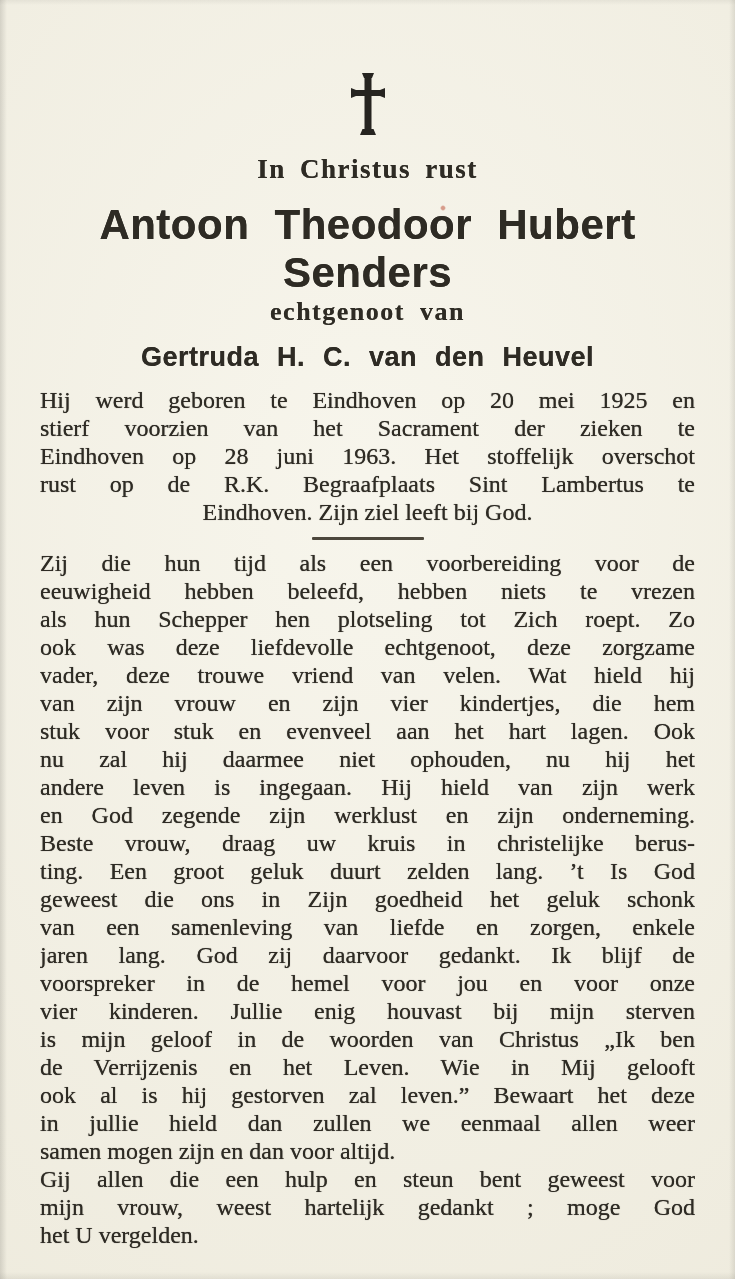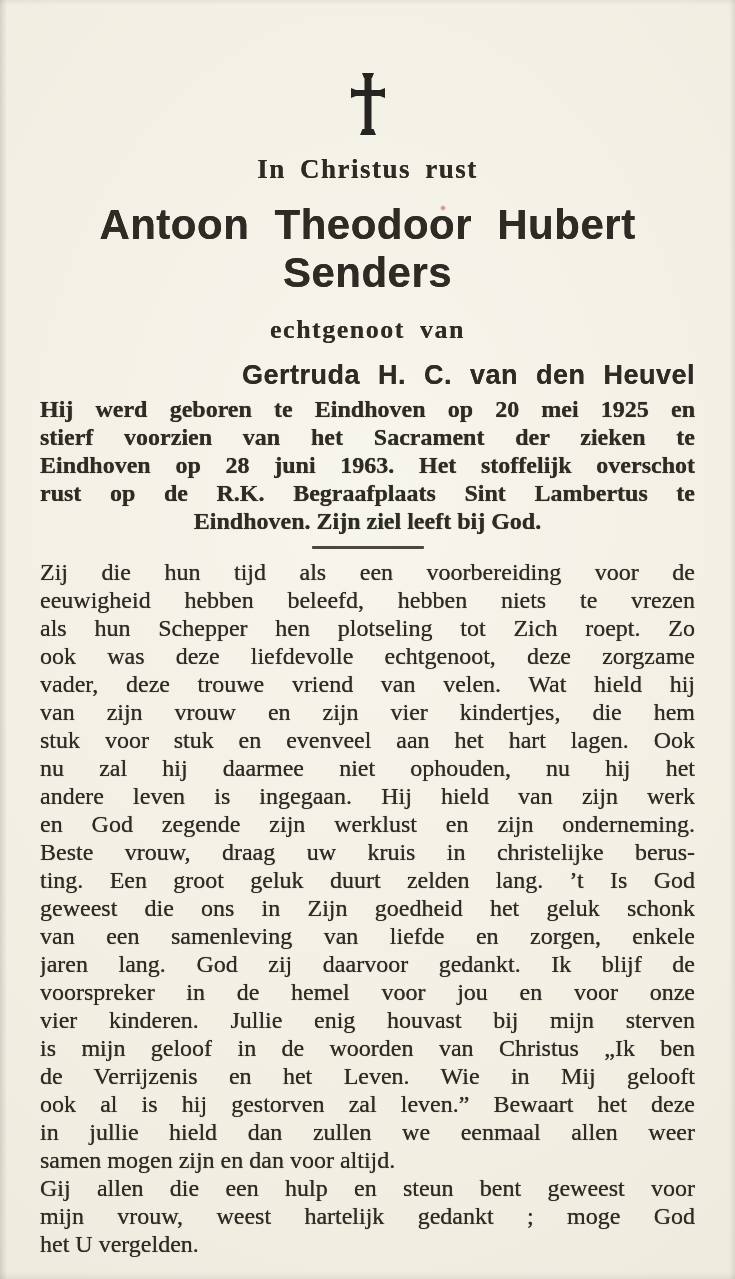--- a/index.html
+++ b/index.html
@@ -27,32 +27,30 @@
     font-size: 27px; font-weight: 700; letter-spacing: 1.5px; word-spacing: 6px;
     text-shadow: 0 0 .6px rgba(40,38,32,.8);
   }
   .deceased-name {
     margin-top: 16px;
     font-family: "Liberation Sans", sans-serif;
     font-size: 42px; font-weight: 700; letter-spacing: .5px; word-spacing: 13px;
     text-shadow: 0 0 .5px rgba(30,28,24,.9);
   }
   .relation {
-    margin-top: 18px;
     font-size: 26px; font-weight: 700; letter-spacing: 1.5px; word-spacing: 7px;
     text-shadow: 0 0 .5px rgba(40,38,32,.7);
   }
   .spouse-name {
     margin-top: 15px;
     font-family: "Liberation Sans", sans-serif;
     font-size: 27px; font-weight: 700; letter-spacing: .5px; word-spacing: 10px;
     text-shadow: 0 0 .5px rgba(30,28,24,.9);
-    text-align: right;
   }
-  .para { margin-top: 4px; font-weight: bold; }
+  .para { margin-top: 13px; }
   .line {
     height: 28px; line-height: 28px; font-size: 24px;
     overflow: hidden;
     text-shadow: 0 0 .7px rgba(42,40,34,.85);
   }
   .j { text-align: justify; }
   .j::after { content: ""; display: inline-block; width: 100%; height: 0; }
   .divider {
     width: 112px; height: 3px; background: #4c473c;
     margin: 11px auto 9px; border-radius: 1px;

